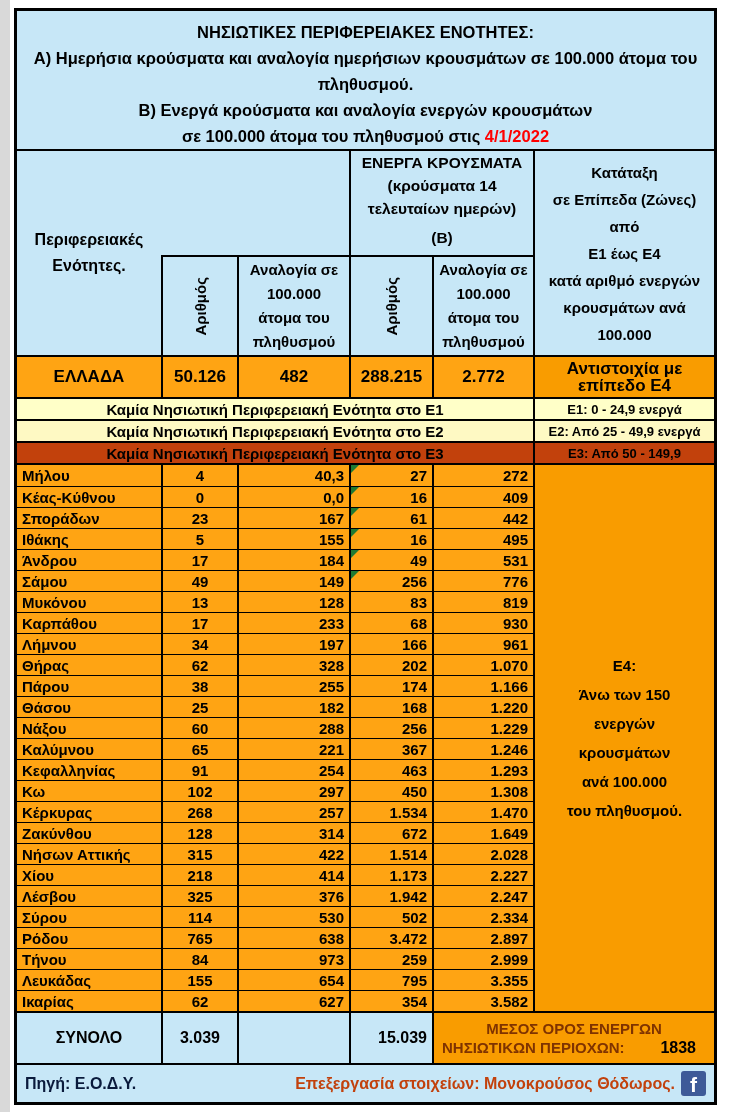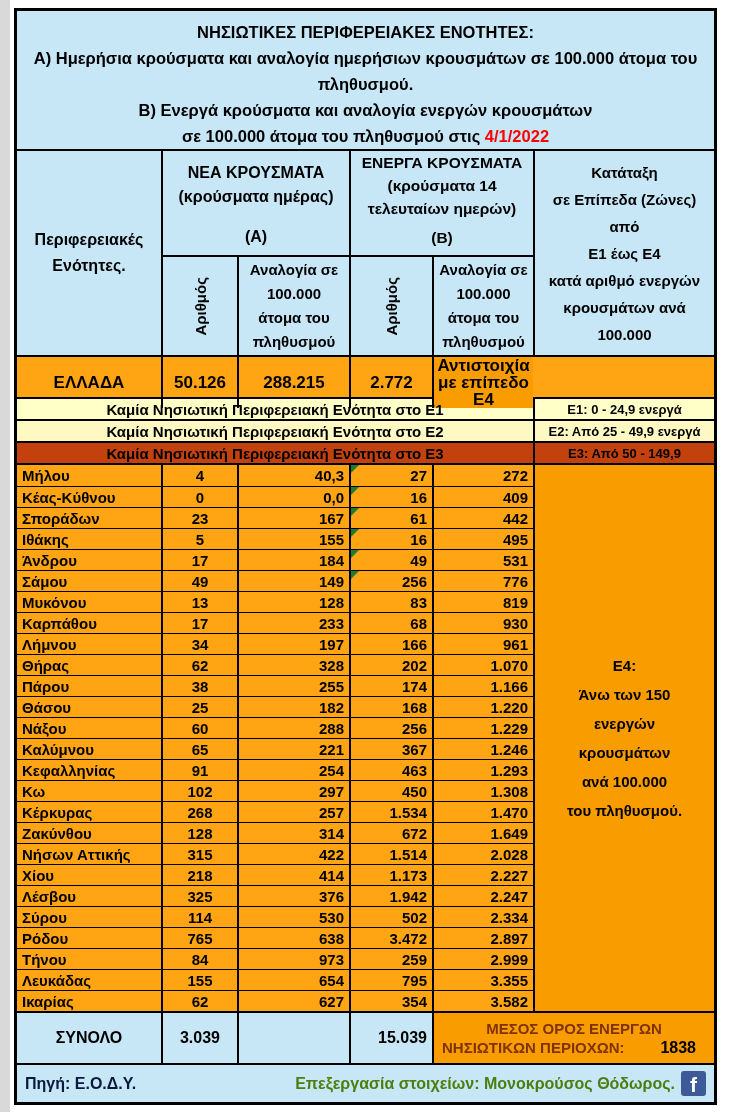--- a/index.html
+++ b/index.html
@@ -62,46 +62,41 @@
   .total-row { border-top:2.5px solid #000; background:#C7E7F7; height:52px; }
   .total-row .cell { font-size:16px; }
   .avg-cell { grid-column:5/7; background:#F99C00; flex-direction:column; justify-content:center; padding:2px 8px; }
   .avg-line1 { color:#7F3300; font-size:15px; line-height:19px; text-align:center; width:100%; }
   .avg-line2 { display:flex; width:100%; font-size:15px; line-height:19px; color:#7F3300; }
   .avg-value { margin-left:auto; color:#000; font-size:16px; padding-right:10px; }
 
   
   .footer { border-top:2.5px solid #000; background:#C7E7F7; height:39px; display:flex; align-items:center; padding:0 8px; }
   .footer-source { font-weight:bold; font-size:16px; color:#0A1A3C; }
-  .footer-credit { margin-left:auto; font-weight:bold; font-size:16px; color:#4d7c0f; }
+  .footer-credit { margin-left:auto; font-weight:bold; font-size:16px; color:#c2410c; }
   .fb-icon { width:25px; height:25px; margin-left:6px; background:#3D5A98; border-radius:3px; color:#fff;
              display:flex; align-items:flex-end; justify-content:center; font-weight:bold; font-size:21px; line-height:23px; cursor:pointer; }
 </style>
 </head>
 <body>
 
 <div class="screen-edge"></div>
 
 <div class="sheet">
 
   <div class="title-block">
     <div>ΝΗΣΙΩΤΙΚΕΣ ΠΕΡΙΦΕΡΕΙΑΚΕΣ ΕΝΟΤΗΤΕΣ:</div>
     <div>Α) Ημερήσια κρούσματα και αναλογία ημερήσιων κρουσμάτων σε 100.000 άτομα του πληθυσμού.</div>
     <div>Β) Ενεργά κρούσματα και αναλογία ενεργών κρουσμάτων</div>
     <div><span>σε 100.000 άτομα του πληθυσμού στις</span> <span class="title-date">4/1/2022</span></div>
   </div>
 
   <div class="grid6 header-grid">
     <div class="cell pre h-region">Περιφερειακές
 Ενότητες.</div>
-    <div class="cell bl h-group-a">
-      <span class="pre">ΝΕΑ ΚΡΟΥΣΜΑΤΑ
-(κρούσματα ημέρας)</span>
-      <span>(Α)</span>
-    </div>
     <div class="cell bl h-group-b">
       <span class="pre">ΕΝΕΡΓΑ ΚΡΟΥΣΜΑΤΑ
 (κρούσματα 14
 τελευταίων ημερών)</span>
       <span>(Β)</span>
     </div>
     <div class="cell bl pre h-zone">Κατάταξη
 σε Επίπεδα (Ζώνες)
 από
 Ε1 έως Ε4
@@ -120,20 +115,21 @@
       </div>
     <div class="cell bl h-sub h-ratio-b pre ratio-head">Αναλογία σε
 100.000
 άτομα του
 πληθυσμού</div>
   </div>
 
   <div class="grid6 greece-row">
     <div class="cell">ΕΛΛΑΔΑ</div>
     <div class="cell bl">50.126</div>
+    <div class="cell bl">482</div>
     <div class="cell bl">288.215</div>
     <div class="cell bl">2.772</div>
     <div class="cell bl greece-zone">Αντιστοιχία με επίπεδο Ε4</div>
   </div>
 
   <div class="grid6 zone-row z1">
     <div class="cell zone-msg">Καμία Νησιωτική Περιφερειακή Ενότητα στο Ε1</div>
     <div class="cell bl zone-range">Ε1: 0 - 24,9 ενεργά</div>
   </div>
   <div class="grid6 zone-row z2">

